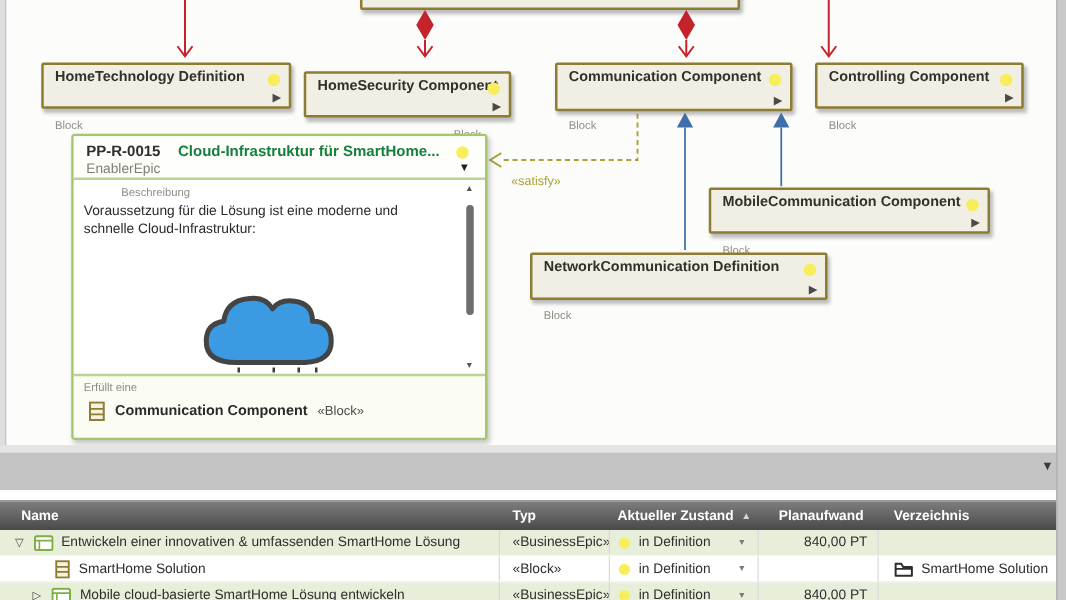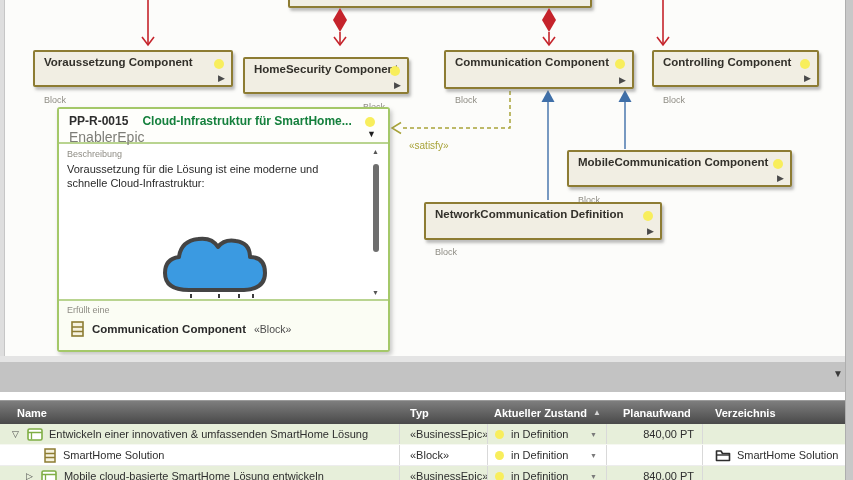--- a/index.html
+++ b/index.html
@@ -22,25 +22,25 @@
   .topbox { position:absolute; left:288px; top:-30px; width:304px; height:38px;
             background:#f1eee3; border:2px solid #8d7c33; border-radius:2px; box-shadow:2px 3px 3px rgba(110,110,110,.45); }
 
   
   .req-card { position:absolute; left:57px; top:107px; width:333px; height:245px; background:#fff;
               border:2px solid #a4c869; border-radius:3px; box-shadow:2px 3px 4px rgba(120,120,120,.4); }
   .req-head { position:relative; height:35px; background:#fefefb; border-bottom:2px solid #b9d490; }
   .req-head-row { display:flex; gap:14px; padding:5px 30px 0 10px; align-items:baseline; }
   .req-id { font-weight:bold; font-size:12px; color:#2e2e2e; }
   .req-title { font-weight:bold; font-size:12px; color:#15803d; white-space:nowrap; overflow:hidden; }
-  .req-stereo { font-size:14px; color:#7d7d77; padding:1px 0 0 10px; }
+  .req-stereo { font-size:11px; color:#7d7d77; padding:1px 0 0 10px; }
   .req-head .status-dot { top:8px; right:13px; }
   .req-collapse { position:absolute; right:12px; top:20px; font-size:9px; color:#1e1e1e; }
   .req-body { position:absolute; top:37px; left:0; right:0; bottom:51px; background:#fff; overflow:hidden; }
-  .descr-label { font-size:9px; color:#8f8d85; padding:3px 0 0 8px; }
+  .descr-label { font-size:9px; color:#8f8d85; padding:3px 0 0 8px;margin-left:30px; }
   .descr-text { font-size:11px; color:#2a2a2a; padding:3px 38px 0 8px; line-height:1.3; }
   .cloud-wrap { position:absolute; left:92px; top:84px; width:142px; height:110px; }
   .vscroll { position:absolute; right:7px; top:2px; bottom:3px; width:10px; }
   .vscroll .arr { position:absolute; left:1px; font-size:7px; color:#555; }
   .vscroll .arr.up { top:0; } .vscroll .arr.dn { bottom:0; }
   .vscroll .thumb { position:absolute; left:2px; top:16px; width:6px; height:88px; background:#6e6e6e; border-radius:3px; }
   .req-foot { position:absolute; left:0; right:0; bottom:0; height:51px; background:#fbfdf4; border-top:2px solid #b9d490; }
   .foot-label { font-size:9px; color:#8f8d85; padding:4px 0 0 8px; }
   .foot-row { display:flex; align-items:center; gap:8px; padding:6px 0 0 12px; }
   .foot-name { font-weight:bold; font-size:11.5px; color:#2a2a2a; }
@@ -125,21 +125,21 @@
         <path d="M625,90 L618.5,102 L631.5,102 Z"></path>
       </g>
 
       <g stroke="#a8a339" stroke-width="1.5" fill="none">
         <path d="M510,91 V128 H400" stroke-dasharray="4 3"></path>
         <path d="M401,122.5 L392,128 L401,133.5"></path>
       </g>
     </svg>
 
     <div class="comp" style="left:33px; top:50px; width:200px; height:37px;">
-      <div class="ct">Voraussetzung Component</div>
+      <div class="ct">HomeTechnology Definition</div>
       <div class="cs">Block</div>
       <span class="status-dot"></span>
       <span class="play-ico">▶</span>
     </div>
 
     <div class="comp" style="left:243px; top:57px; width:166px; height:37px;text-align:right;">
       <div class="ct">HomeSecurity Component</div>
       <div class="cs">Block</div>
       <span class="status-dot"></span>
       <span class="play-ico">▶</span>

